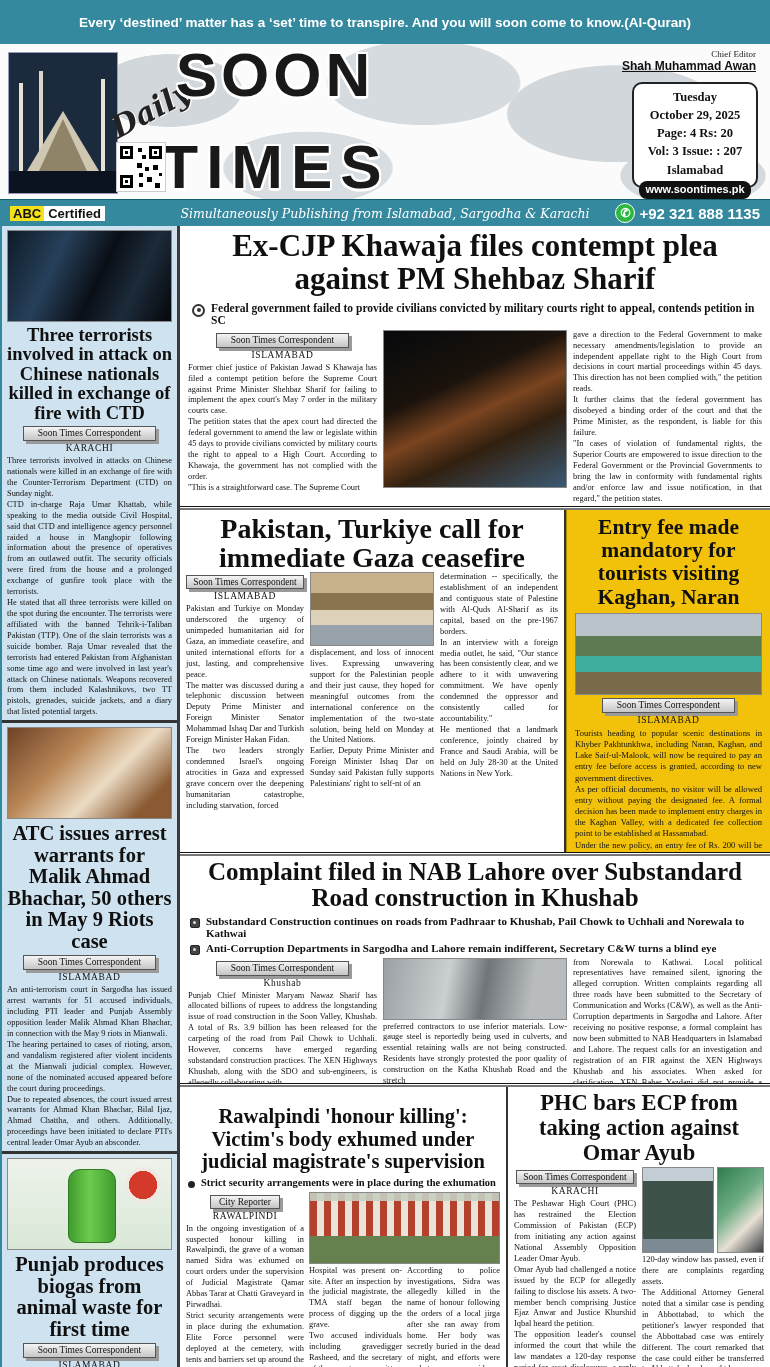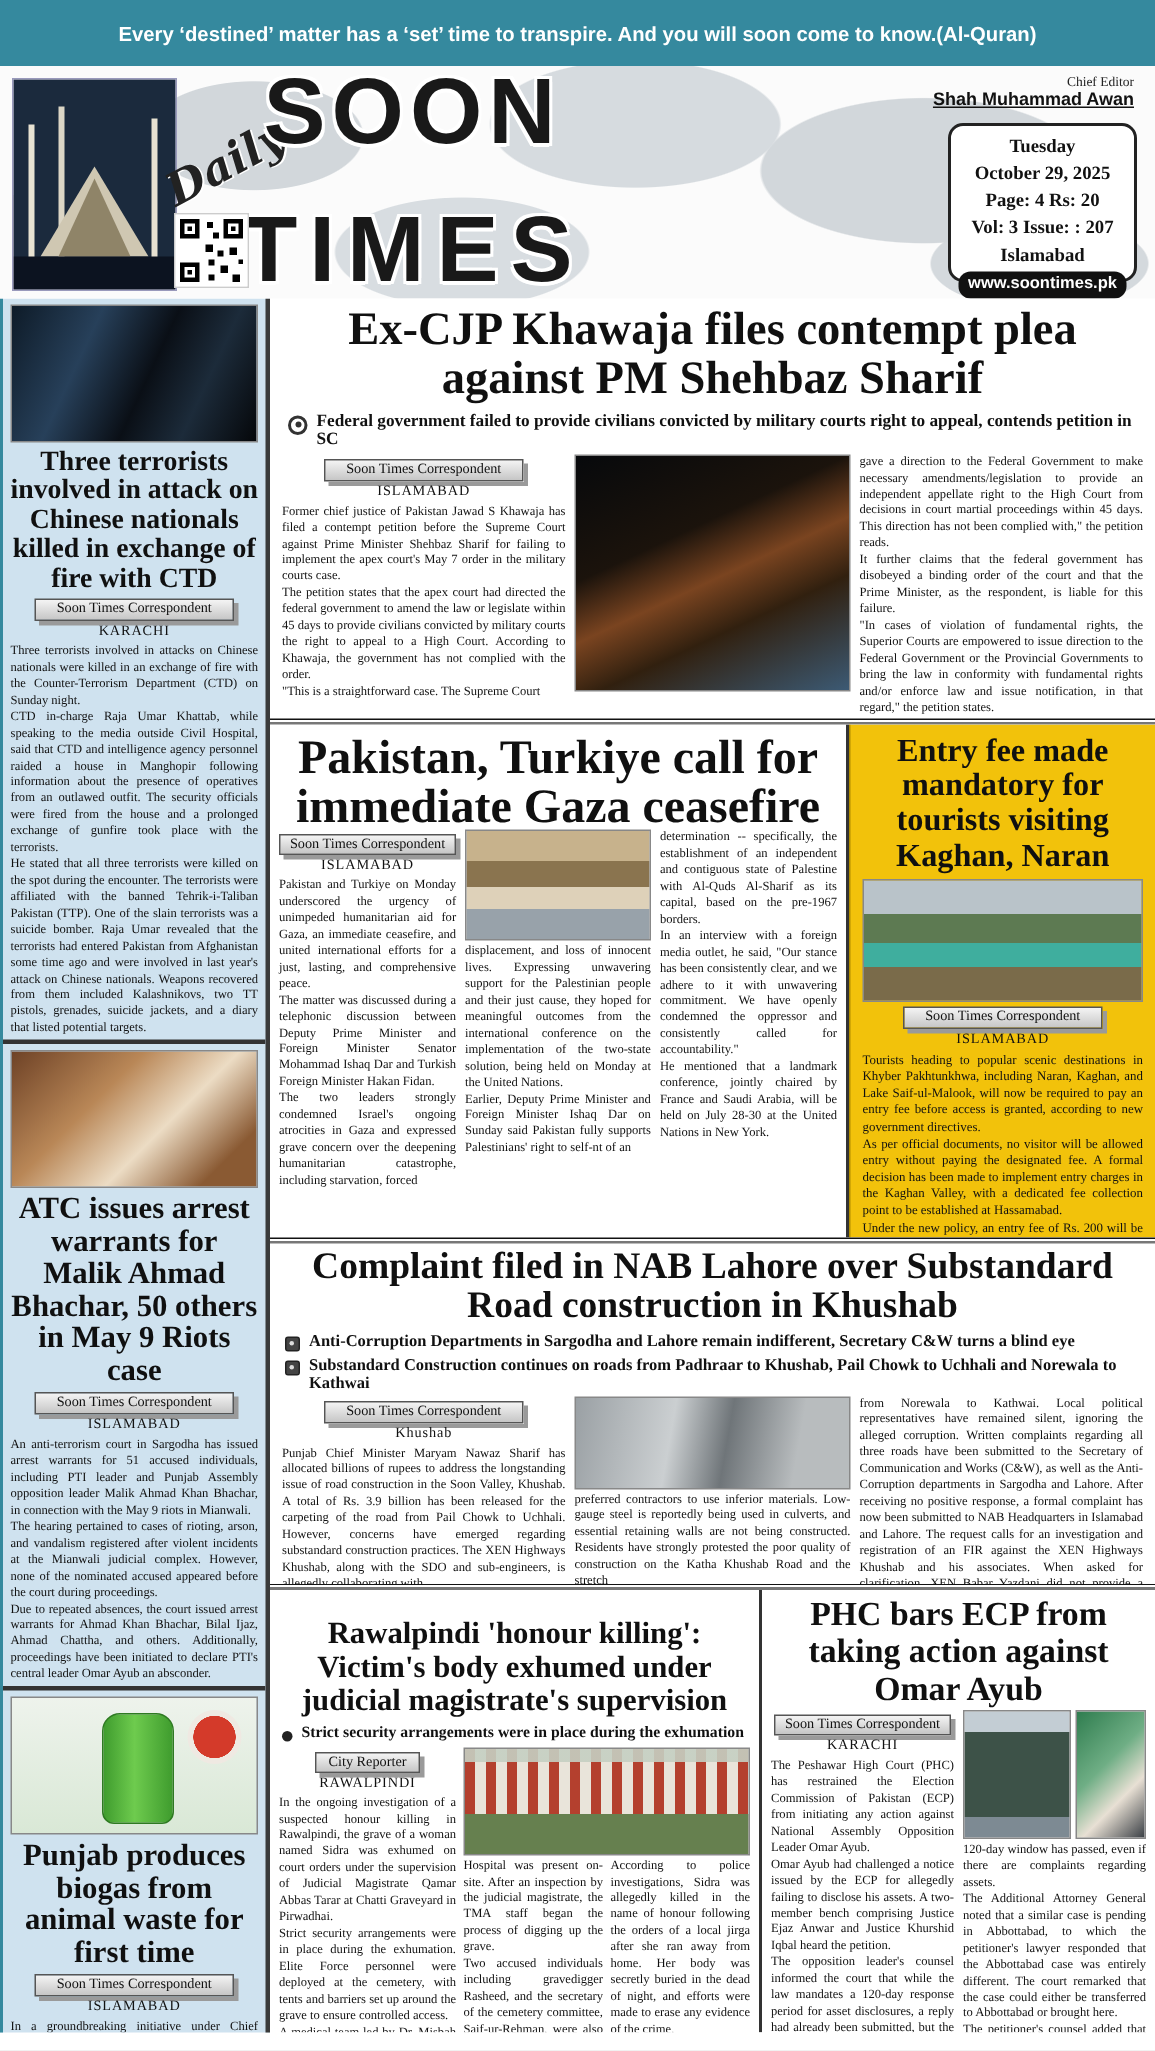--- a/index.html
+++ b/index.html
@@ -83,21 +83,21 @@
   .main-story{height:280px;padding:4px 8px 0;box-sizing:border-box;overflow:hidden;}
   .main-story .hl{font-size:31px;line-height:1.06;}
   .main-story .sub{margin:6px 4px 4px;font-size:11.5px;}
   .ms-body{display:flex;gap:6px;margin-top:2px;}
   .ms-c{width:192px;}
   #ph-gavel{width:184px;height:158px;flex:none;
     background:linear-gradient(155deg,#07090c 0%,#1b130c 35%,#7a4420 52%,#31200f 68%,#3c5a74 100%);}
   
   .mid-row{height:342px;display:flex;overflow:hidden;}
   .gaza{width:386px;border-right:2px solid #333;padding:3px 6px 0;box-sizing:border-box;overflow:hidden;}
-  .gaza .hl{font-size:32px;line-height:1.02;}
+  .gaza .hl{font-size:28px;line-height:1.02;}
   .gaza .sub{justify-content:center;font-size:13.5px;margin:6px 2px;text-align:center;}
   .gaza-body{display:flex;gap:6px;}
   .gz-c{width:122px;}
   .gz-mid{width:128px;}
   #ph-meet{height:74px;background:linear-gradient(180deg,#c7b28c 0 28%,#8a744f 28% 52%,#ded1b9 52% 72%,#98a2aa 72%);}
   .yellow-box{flex:1;background:#f2c20b;padding:4px 8px 0;box-sizing:border-box;overflow:hidden;border-left:1px solid #b08c00;}
   .yellow-box .hl{font-size:21.5px;line-height:1.08;}
   #ph-kaghan{height:82px;margin-top:4px;
     background:linear-gradient(180deg,#b9c3c9 0 28%,#5d7a52 28% 52%,#3fae9e 52% 72%,#7a6b4a 72%);}
   
@@ -188,20 +188,31 @@
     <div class="datebox">
       <div>Tuesday</div>
       <div>October 29, 2025</div>
       <div>Page: 4  Rs: 20</div>
       <div>Vol: 3  Issue: : 207</div>
       <div>Islamabad</div>
       <div class="site-pill">www.soontimes.pk</div>
     </div>
   </div>
 
+  <div class="pub-bar">
+    <div class="abc">
+      <span class="abc-y">ABC</span>
+      <span class="abc-w">Certified</span>
+    </div>
+    <div class="pub-text">Simultaneously Publishing from Islamabad, Sargodha &amp; Karachi</div>
+    <div class="phone">
+      <span class="wa-icon">✆</span>
+      <span>+92 321 888 1135</span>
+    </div>
+  </div>
 
   <div class="content">
 
     <aside class="sidebar">
       <div class="sb-story">
         <div class="img-ph" id="ph-ctd"></div>
         <h2 class="hl sb-hl1" style="margin:4px 0 0;">Three terrorists involved in attack on Chinese nationals killed in exchange of fire with CTD</h2>
         <span class="tag">Soon Times Correspondent</span>
         <div class="dateline">KARACHI</div>
         <div class="bt">Three terrorists involved in attacks on Chinese nationals were killed in an exchange of fire with the Counter-Terrorism Department (CTD) on Sunday night.
@@ -288,25 +299,25 @@
 Under the new policy, an entry fee of Rs. 200 will be charged for large vehicles, Rs. 100 for small vehicles, and Rs. 20 for motorcycles.</div>
         </section>
       </div>
 
       <div class="sep"></div>
 
       <section class="nab">
         <h1 class="hl" style="margin:0;">Complaint filed in NAB Lahore over Substandard Road construction in Khushab</h1>
         <div class="sub">
           <span class="sqb"></span>
-          <span>Anti-Corruption Departments in Sargodha and Lahore remain indifferent, Secretary C&amp;W turns a blind eye</span>
+          <span>Substandard Construction continues on roads from Padhraar to Khushab, Pail Chowk to Uchhali and Norewala to Kathwai</span>
         </div>
         <div class="sub">
           <span class="sqb"></span>
-          <span>Substandard Construction continues on roads from Padhraar to Khushab, Pail Chowk to Uchhali and Norewala to Kathwai</span>
+          <span>Anti-Corruption Departments in Sargodha and Lahore remain indifferent, Secretary C&amp;W turns a blind eye</span>
         </div>
         <div class="nab-body">
           <div class="nab-c">
             <span class="tag">Soon Times Correspondent</span>
             <div class="dateline">Khushab</div>
             <div class="bt">Punjab Chief Minister Maryam Nawaz Sharif has allocated billions of rupees to address the longstanding issue of road construction in the Soon Valley, Khushab. A total of Rs. 3.9 billion has been released for the carpeting of the road from Pail Chowk to Uchhali. However, concerns have emerged regarding substandard construction practices. The XEN Highways Khushab, along with the SDO and sub-engineers, is allegedly collaborating with</div>
           </div>
           <div class="nab-mid">
             <div class="img-ph" id="ph-road"></div>
             <div class="bt" style="margin-top:2px;">preferred contractors to use inferior materials. Low-gauge steel is reportedly being used in culverts, and essential retaining walls are not being constructed. Residents have strongly protested the poor quality of construction on the Katha Khushab Road and the stretch</div>

